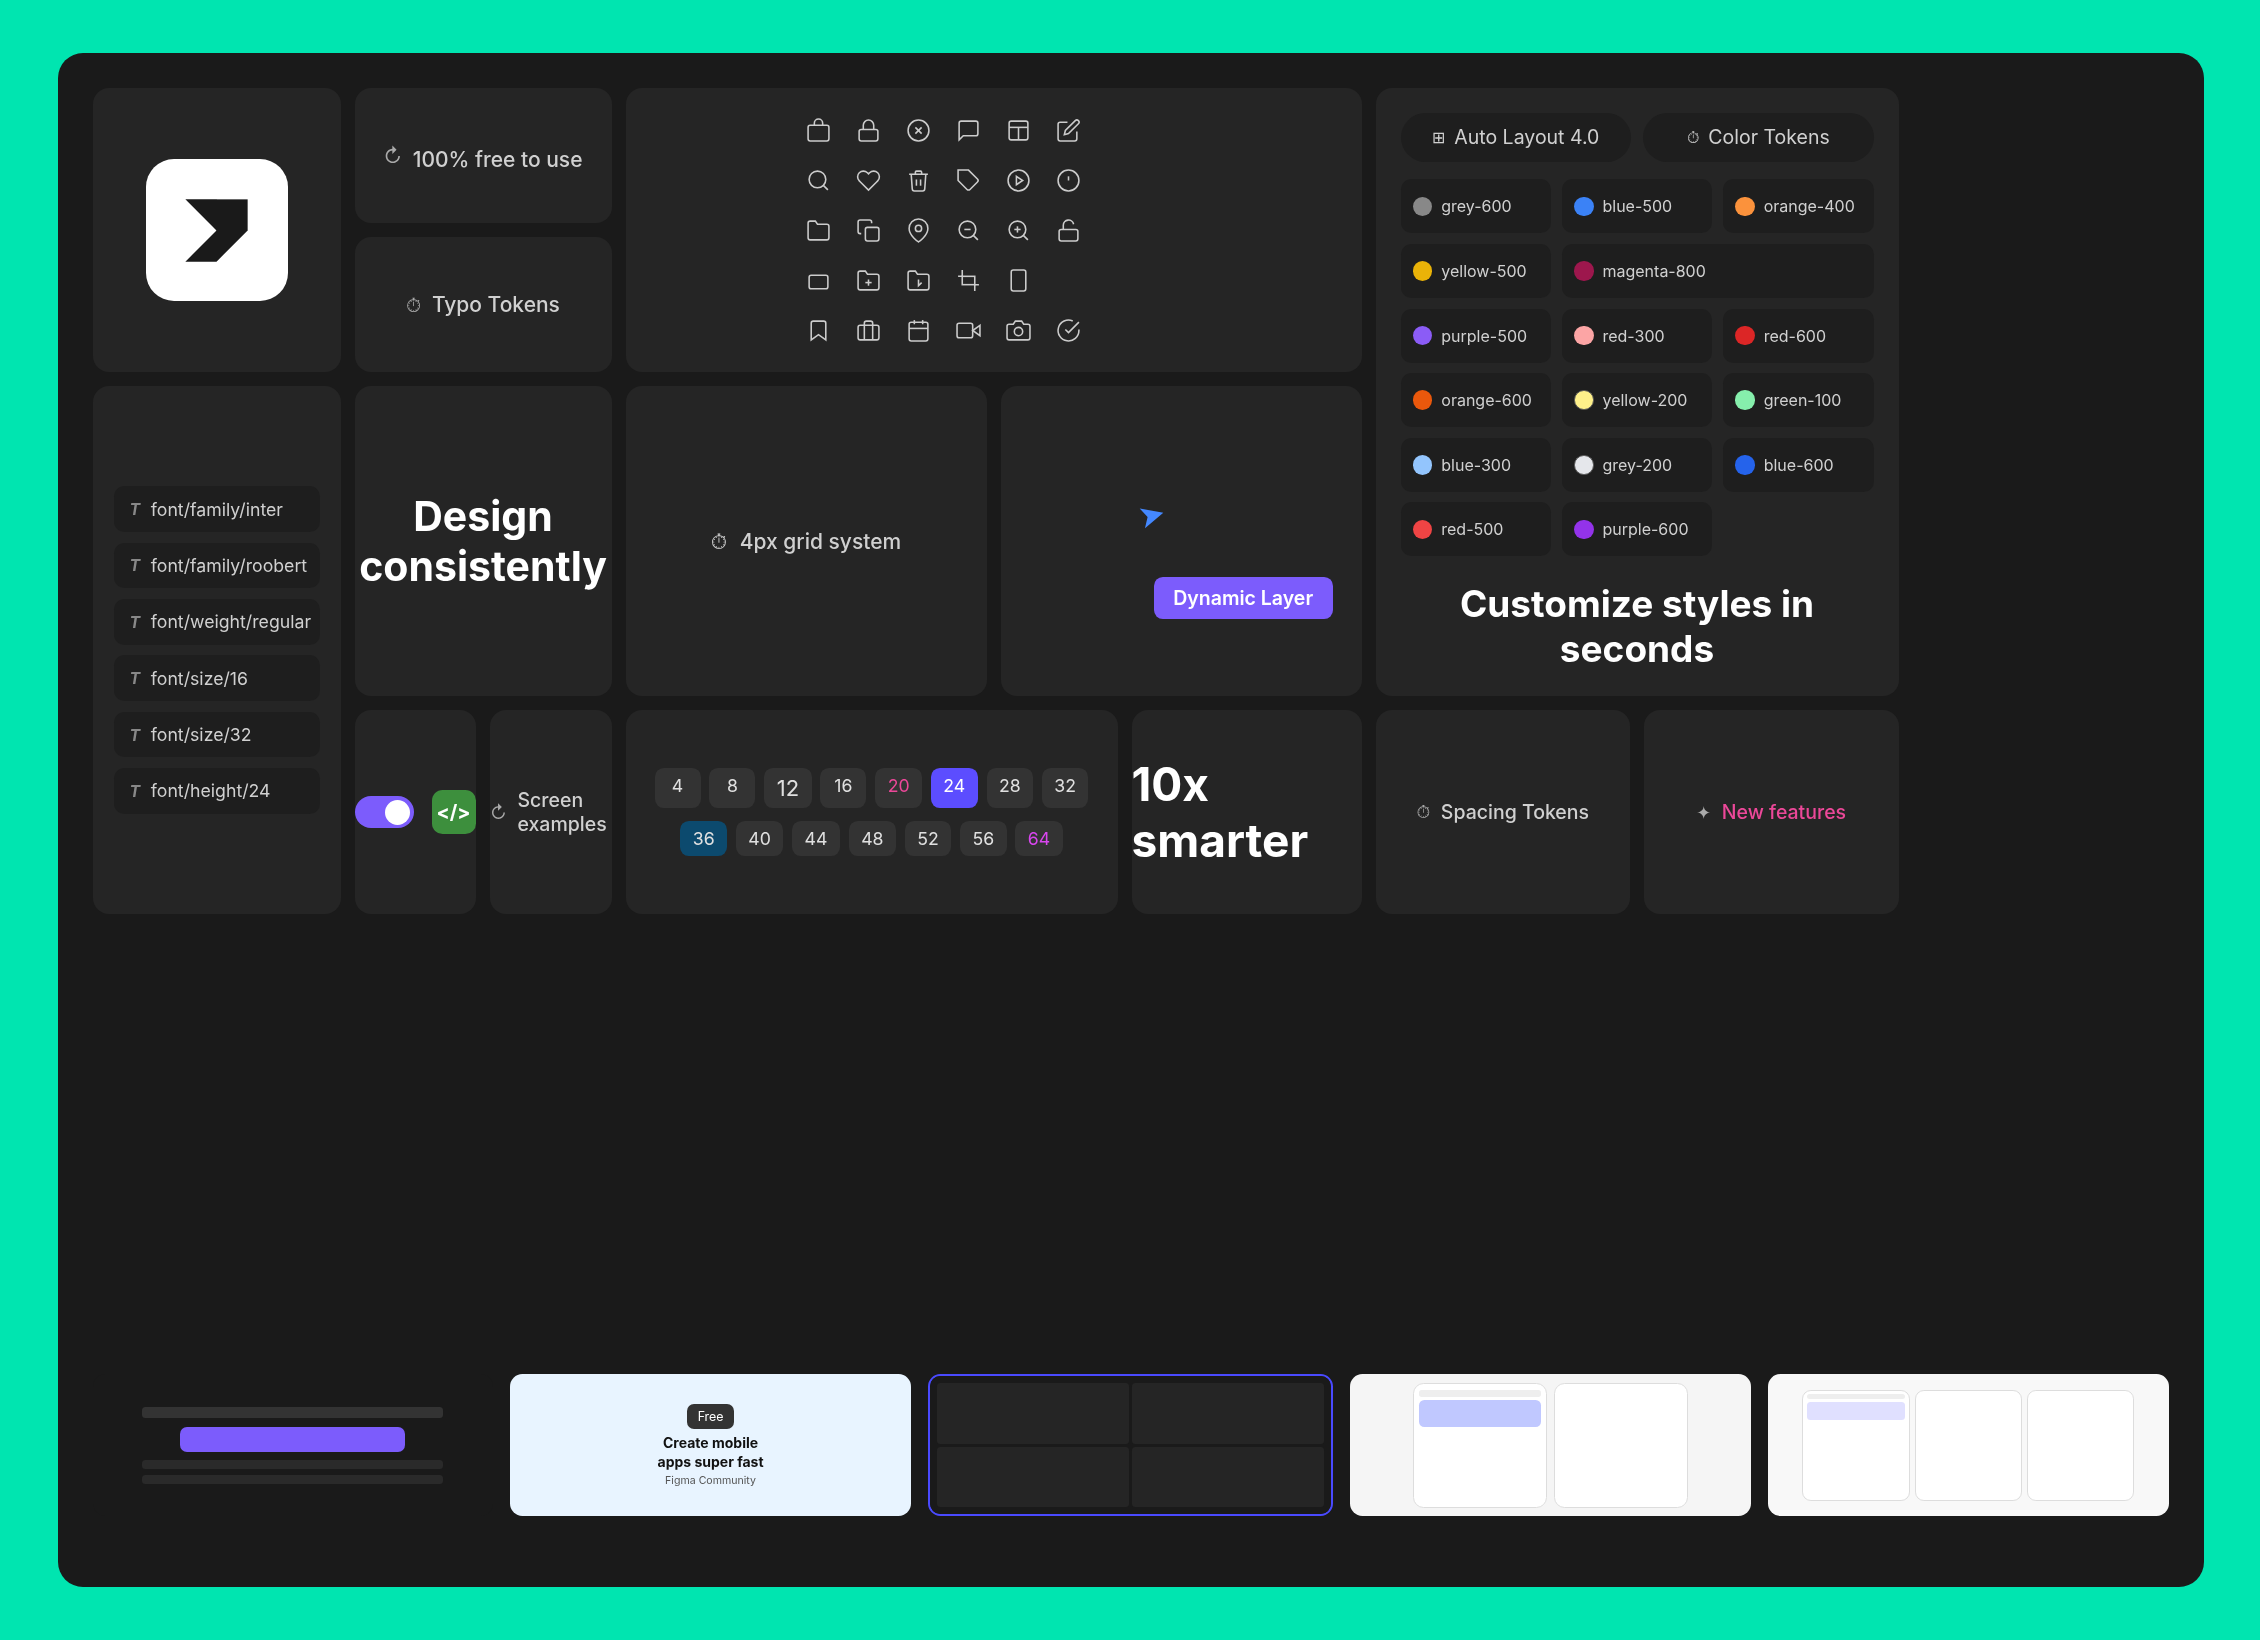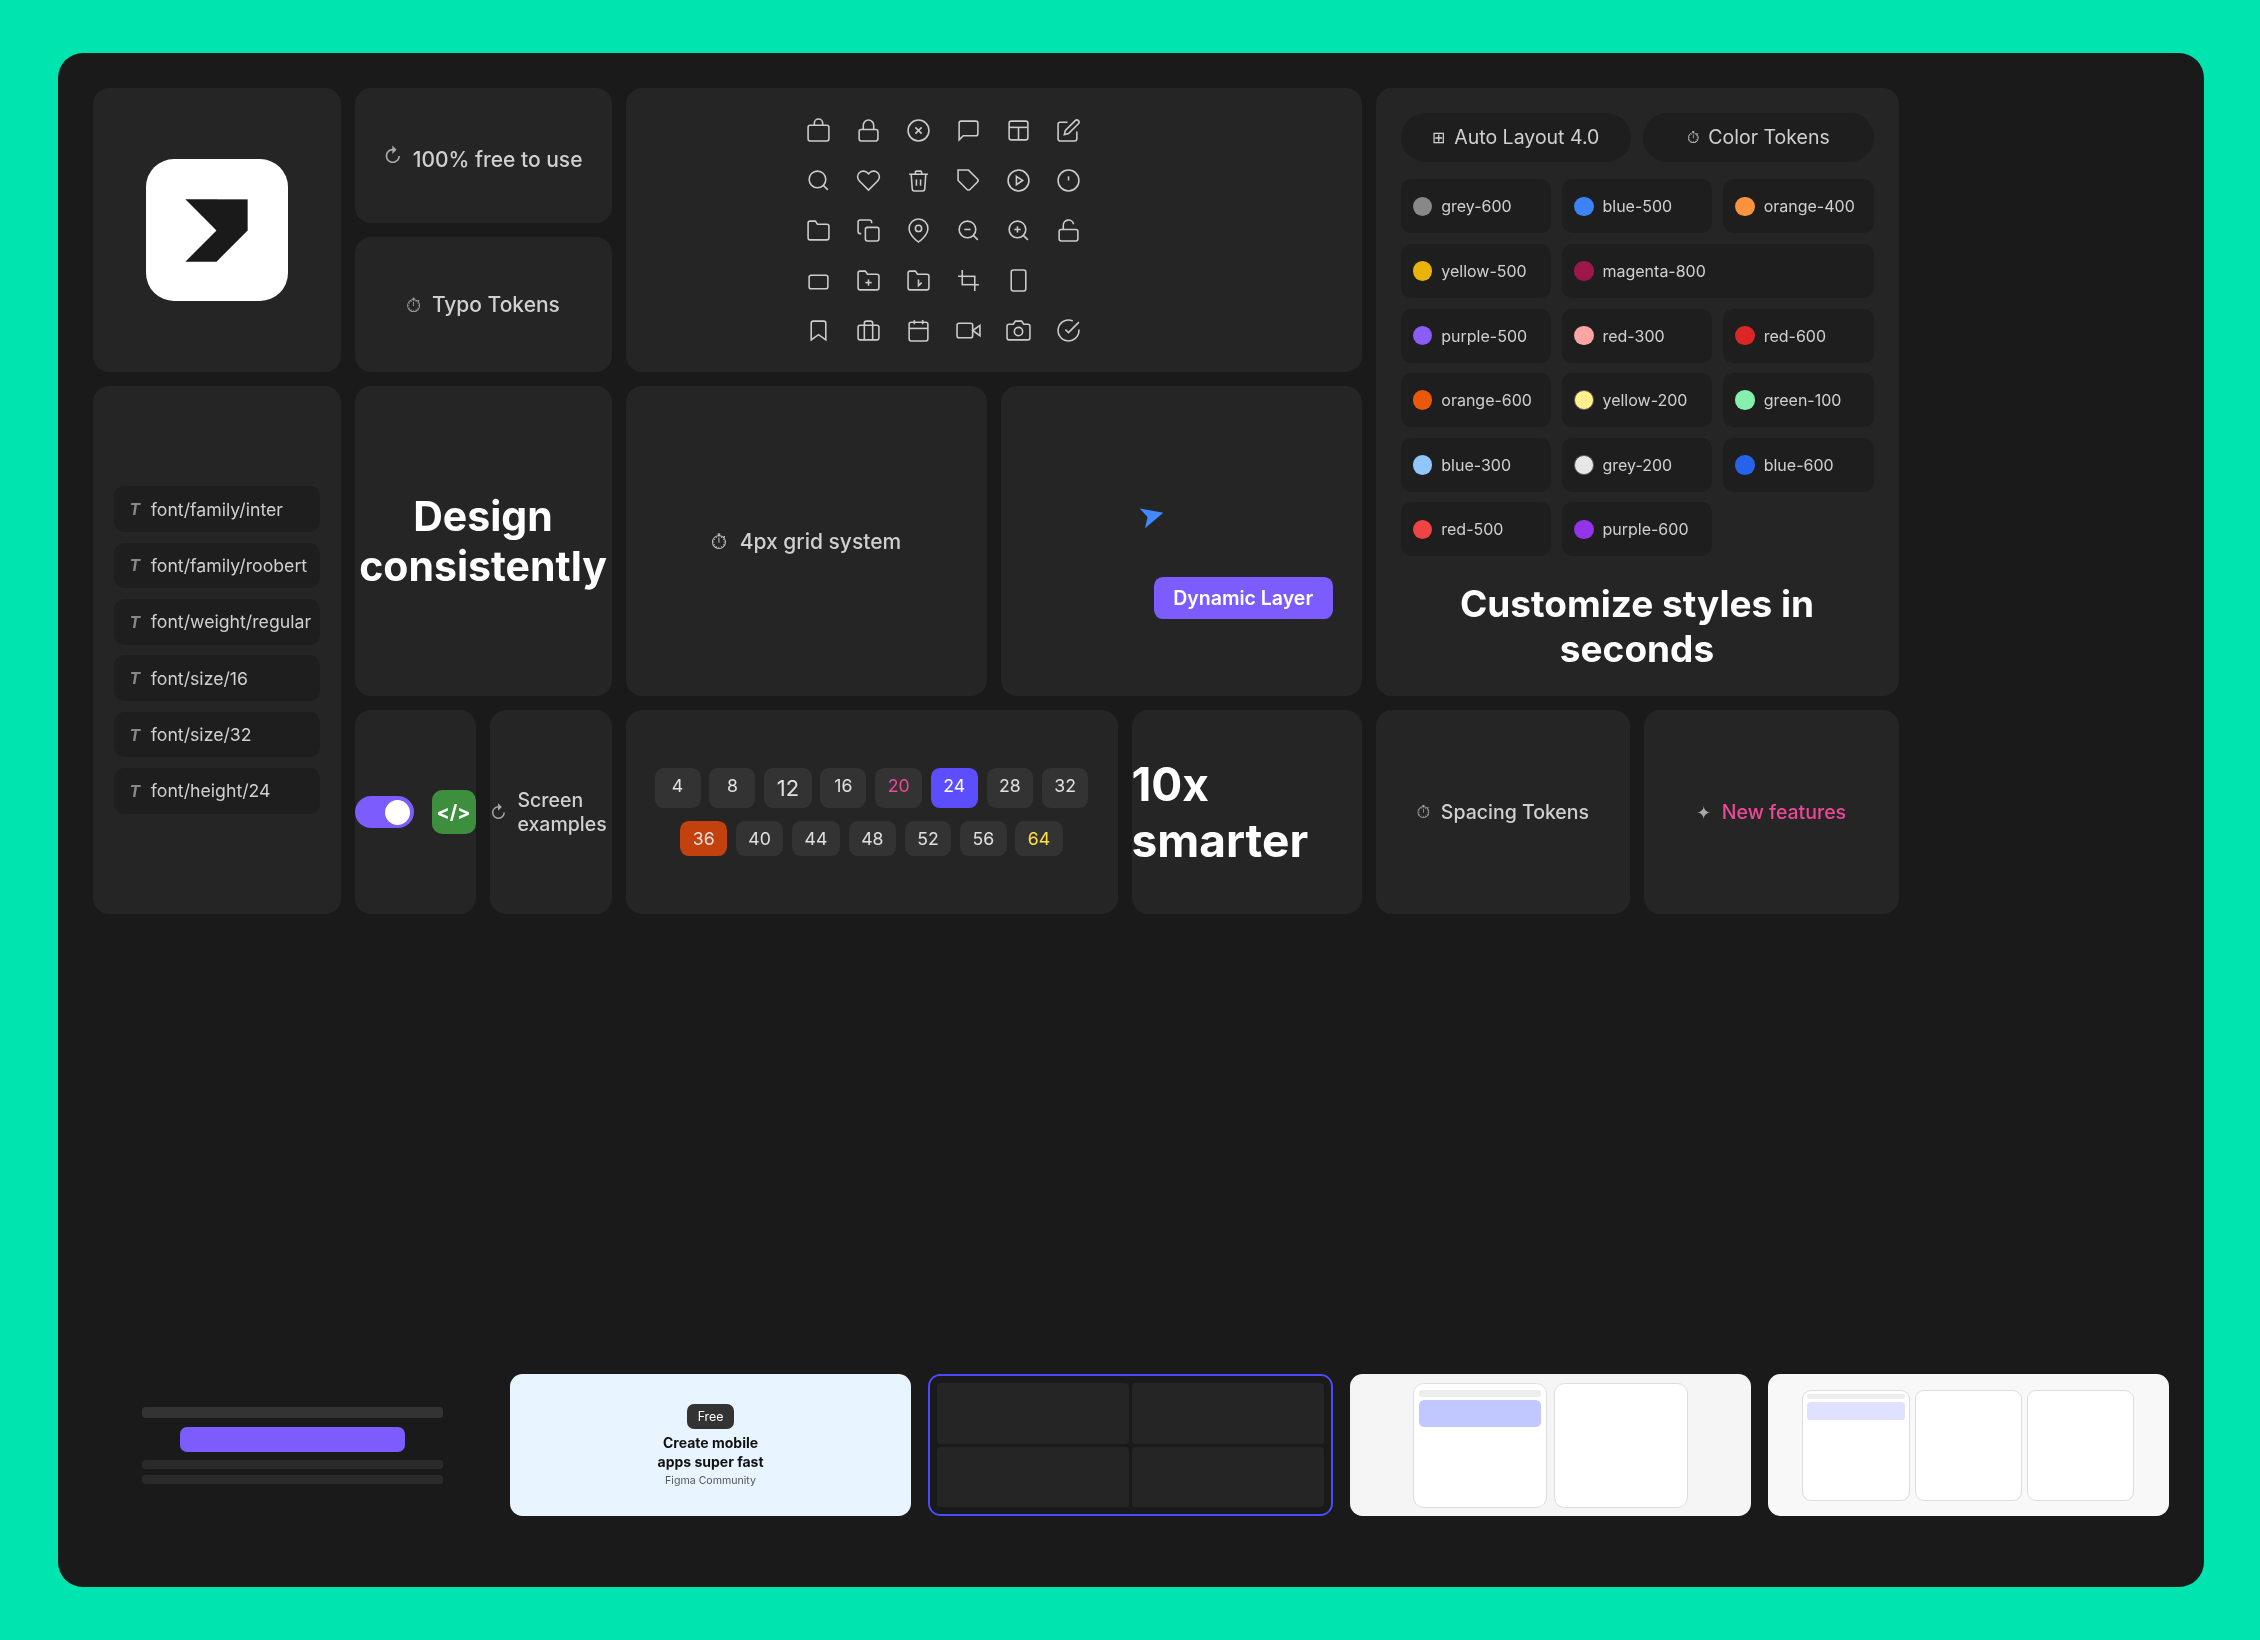--- a/index.html
+++ b/index.html
@@ -458,27 +458,27 @@
             <div style="background:#333; color:#e0e0e0; padding:7px 12.4px; border-radius:8.9px; font-size:17.7px; min-width:46px; text-align:center;">4</div>
             <div style="background:#333; color:#e0e0e0; padding:7px 12.4px; border-radius:8.9px; font-size:17.7px; min-width:46px; text-align:center;">8</div>
             <div style="background:#333; color:#e0e0e0; padding:7px 12.4px; border-radius:8.9px; font-size:22px; min-width:46px; text-align:center;">12</div>
             <div style="background:#333; color:#e0e0e0; padding:7px 12.4px; border-radius:8.9px; font-size:17.7px; min-width:46px; text-align:center;">16</div>
             <div style="background:#333; color:#ec4899; padding:7px 12.4px; border-radius:8.9px; font-size:17.7px; min-width:46px; text-align:center;">20</div>
             <div style="background:#5c4dff; color:white; padding:7px 12.4px; border-radius:8.9px; font-size:17.7px; min-width:46px; text-align:center;">24</div>
             <div style="background:#333; color:#e0e0e0; padding:7px 12.4px; border-radius:8.9px; font-size:17.7px; min-width:46px; text-align:center;">28</div>
             <div style="background:#333; color:#e0e0e0; padding:7px 12.4px; border-radius:8.9px; font-size:17.7px; min-width:46px; text-align:center;">32</div>
           </div>
           <div style="display:flex; gap:8.9px;">
-            <div style="background:#c2410c; color:#e0e0e0; padding:7px 12.4px; border-radius:8.9px; font-size:17.7px; min-width:46px; text-align:center;">36</div>
+            <div style="background:#0c4a6e; color:#e0e0e0; padding:7px 12.4px; border-radius:8.9px; font-size:17.7px; min-width:46px; text-align:center;">36</div>
             <div style="background:#333; color:#e0e0e0; padding:7px 12.4px; border-radius:8.9px; font-size:17.7px; min-width:46px; text-align:center;">40</div>
             <div style="background:#333; color:#e0e0e0; padding:7px 12.4px; border-radius:8.9px; font-size:17.7px; min-width:46px; text-align:center;">44</div>
             <div style="background:#333; color:#e0e0e0; padding:7px 12.4px; border-radius:8.9px; font-size:17.7px; min-width:46px; text-align:center;">48</div>
             <div style="background:#333; color:#e0e0e0; padding:7px 12.4px; border-radius:8.9px; font-size:17.7px; min-width:46px; text-align:center;">52</div>
             <div style="background:#333; color:#e0e0e0; padding:7px 12.4px; border-radius:8.9px; font-size:17.7px; min-width:46px; text-align:center;">56</div>
-            <div style="background:#333; color:#fde047; padding:7px 12.4px; border-radius:8.9px; font-size:17.7px; min-width:46px; text-align:center;">64</div>
+            <div style="background:#333; color:#d946ef; padding:7px 12.4px; border-radius:8.9px; font-size:17.7px; min-width:46px; text-align:center;">64</div>
           </div>
         </div>
 
         <div style="flex:1; background:#252525; border-radius:16px; display:flex; align-items:center; justify-content:center;">
           <h2 style="color:white; font-size:46px; font-weight:700;">10x smarter</h2>
         </div>
       </div>
 
       <div style="grid-column:4;grid-row:3; display:flex; gap:14px;">
 

